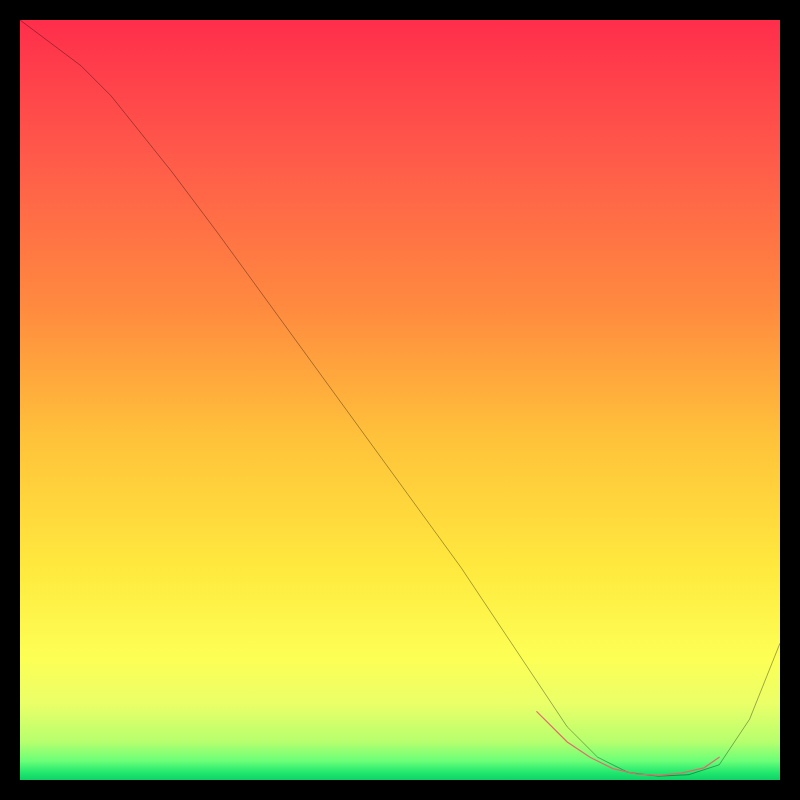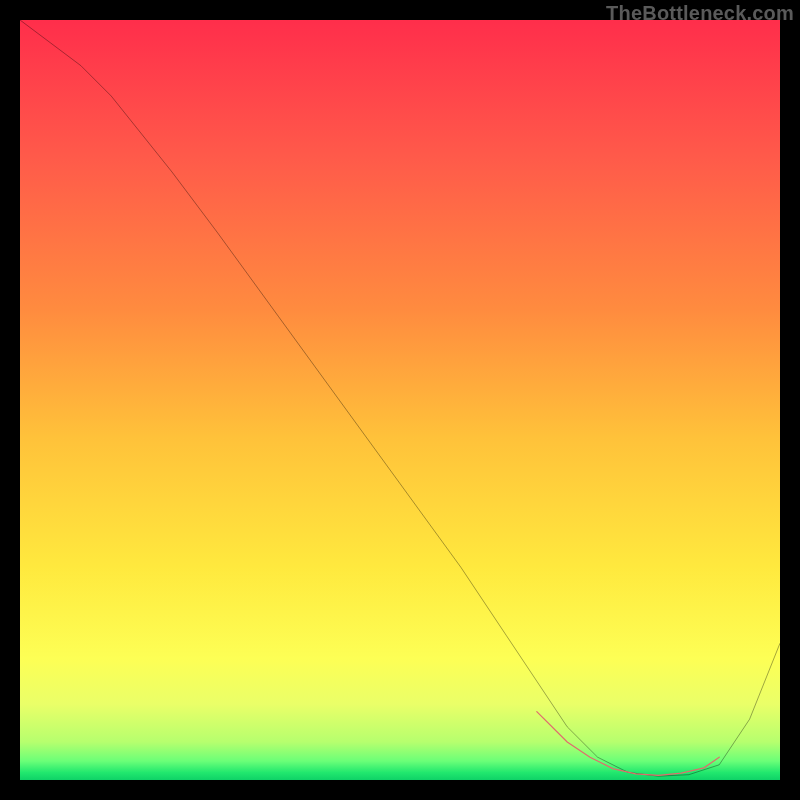--- a/index.html
+++ b/index.html
@@ -76,15 +76,14 @@
       <rect x="0" y="0" width="100" height="100" fill="url(#bg)"></rect>
     </svg>
 
     <svg class="curve-svg" viewBox="0 0 100 100" preserveAspectRatio="none">
       <path id="curve-main" fill="none" stroke="#000000" stroke-width="0.35" vector-effect="non-scaling-stroke" d="M0.00 0.00 L4.00 3.00 L8.00 6.00 L12.00 10.00 L16.00 15.00 L20.00 20.00 L26.00 28.00 L34.00 39.00 L42.00 50.00 L50.00 61.00 L58.00 72.00 L64.00 81.00 L68.00 87.00 L72.00 93.00 L76.00 97.00 L80.00 99.00 L84.00 99.50 L88.00 99.30 L92.00 98.00 L96.00 92.00 L100.00 82.00"></path>
       <path id="curve-band" fill="none" stroke="#e06d6d" stroke-width="1.2" stroke-linecap="round" vector-effect="non-scaling-stroke" d="M68.00 91.00 L72.00 95.00 L75.00 97.00 L78.00 98.50 L81.00 99.20 L84.00 99.40 L87.00 99.10 L90.00 98.40 L92.00 97.00"></path>
     </svg>
 
   </div>
 
-  <div class="watermark">TheBottleneck.com</div>
 
 </div>
 
 </body></html>

